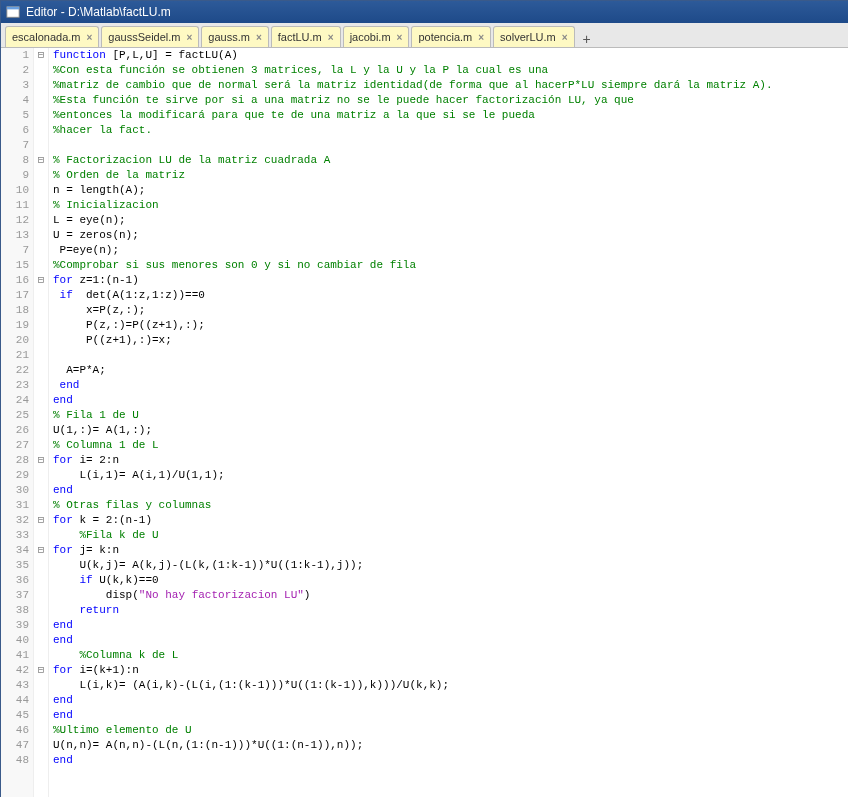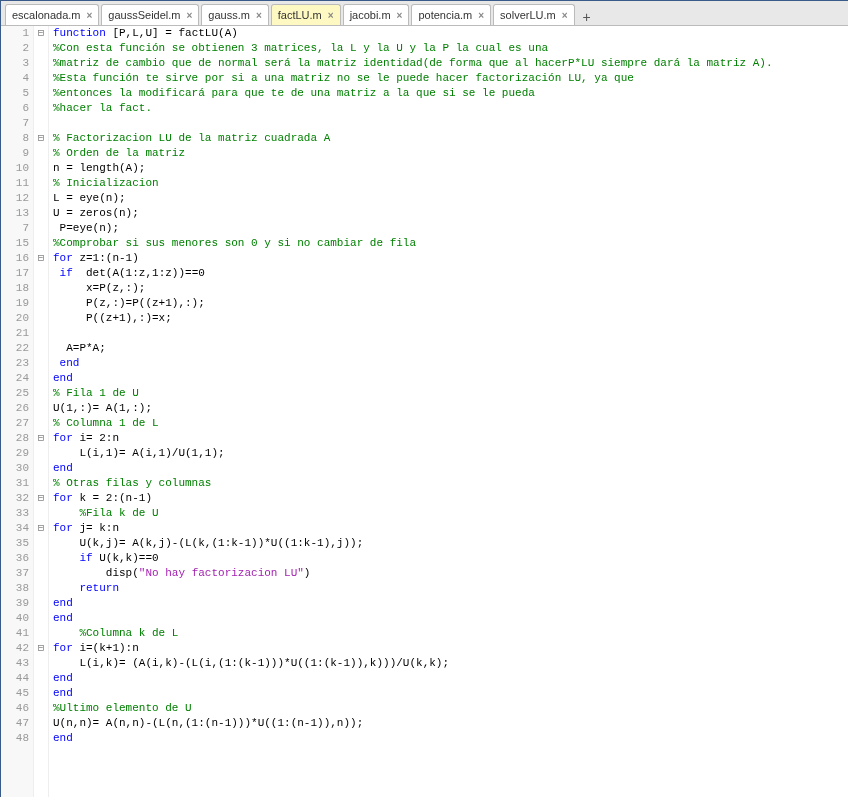--- a/index.html
+++ b/index.html
@@ -1,40 +1,49 @@
 <!DOCTYPE html>
 <html><head>
 <meta charset="utf-8">
 <style>
   html,body{margin:0;padding:0;font-family:"Segoe UI",Tahoma,sans-serif;font-size:11px;background:#fff;color:#000;}
   .window{width:848px;height:797px;display:flex;flex-direction:column;border:1px solid #3a5a8a;overflow:hidden;}
   .titlebar{background:linear-gradient(#2d5a99,#1e4a89);color:#fff;height:22px;display:flex;align-items:center;padding:0 4px;font-size:12px;}
   .titlebar-icon{width:16px;height:16px;margin-right:5px;display:inline-flex;align-items:center;justify-content:center;}
   .titlebar-icon svg{width:14px;height:14px;}
   .tabbar{background:#e8e8e8;height:24px;display:flex;align-items:flex-end;border-bottom:1px solid #bbb;padding-left:4px;}
-  .tab{display:flex;align-items:center;height:20px;padding:0 6px;border:1px solid #bbb;border-bottom:none;margin-right:2px;background:#ffffff;border-radius:3px 3px 0 0;font-size:11px;color:#333;}
+  .tab{display:flex;align-items:center;height:20px;padding:0 6px;border:1px solid #bbb;border-bottom:none;margin-right:2px;background:#fef9c3;border-radius:3px 3px 0 0;font-size:11px;color:#333;}
   .tab.active{background:#fef9c3;}
   .tab-close{margin-left:6px;color:#888;font-size:10px;font-weight:bold;}
   .tab-plus{width:20px;text-align:center;font-size:14px;color:#555;}
   .editor{flex:1;display:flex;overflow:auto;background:#fff;font-family:Consolas,"Courier New",monospace;font-size:11px;line-height:15px;}
   .gutter{width:28px;text-align:right;padding-right:4px;color:#999;background:#f8f8f8;border-right:1px solid #eee;user-select:none;}
   .fold{width:14px;background:#fff;color:#888;text-align:center;user-select:none;border-right:1px solid #eee;}
   .code{flex:1;padding-left:4px;white-space:pre;}
   .line{height:15px;}
   .kw{color:#0000ff;font-family:Liberation Mono, monospace;}
   .cm{color:#008000;}
   .str{color:#a31fb0;}
   .fn{color:#000;text-align:right;}
   .box{color:#888;}
 </style>
 </head>
 <body>
 
 <div class="window">
 
+  <div class="titlebar">
+    <span class="titlebar-icon">
+      <svg viewBox="0 0 16 16">
+          <rect x="1" y="2" width="14" height="12" fill="#fff" stroke="#888"></rect>
+          <rect x="1" y="2" width="14" height="3" fill="#6aa0e0"></rect>
+        </svg>
+    </span>
+    <span>Editor - D:\Matlab\factLU.m</span>
+  </div>
 
   <div class="tabbar" id="tabbar">
       <div class="tab">
         <span>escalonada.m</span>
         <span class="tab-close">×</span>
       </div>
       <div class="tab">
         <span>gaussSeidel.m</span>
         <span class="tab-close">×</span>
       </div>

